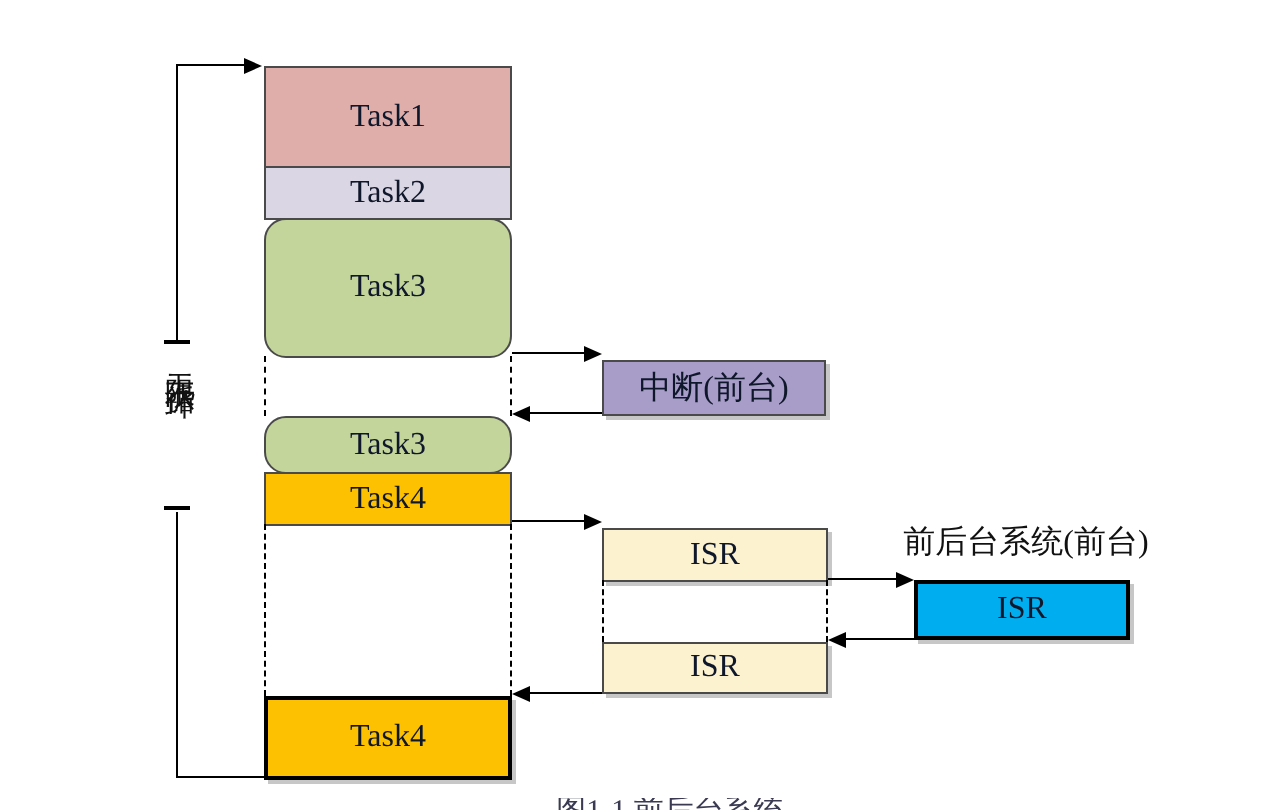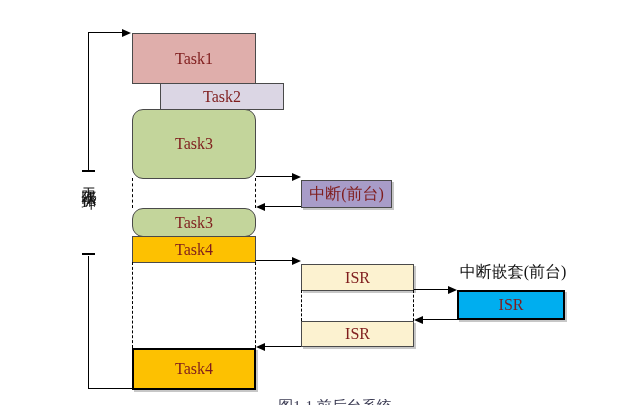--- a/index.html
+++ b/index.html
@@ -17,27 +17,27 @@
   .abs{position:absolute;}
   .txt-c{text-align:center;}
   .lbl{font-size:16px;line-height:1.1;color:#111;}
 
   
   .box{
     position:absolute;
     border:1px solid #4a4a4a;
     box-sizing:border-box;
     display:flex;align-items:center;justify-content:center;
-    font-size:16px;color:#7f1d1d;
+    font-size:16px;color:#0f172a;
     box-shadow:2px 2px 0 rgba(130,130,130,0.45);
   }
   .box.stacked{box-shadow:none;}
   .box.heavy{border:2px solid #000;}
   .fill-task1{background:#dfaeab;}
-  .fill-task2{background:#dbd6e4;margin-left:28px;}
+  .fill-task2{background:#dbd6e4;}
   .fill-task3{background:#c3d59b;border-radius:11px;}
   .fill-task4{background:#fdc101;}
   .fill-int{background:#a89cc8;}
   .fill-isr{background:#fcf2d0;}
   .fill-nested{background:#00aeef;}
 
   
   .gap{
     position:absolute;box-sizing:border-box;
     border-left:1px dashed #000;
@@ -105,21 +105,21 @@
     <span>Task3</span>
   </div>
   <div class="box stacked fill-task4" style="left:132px;top:236px;width:124px;height:27px;">
     <span>Task4</span>
   </div>
   <div class="gap" style="left:132px;top:262px;width:124px;height:86px;"></div>
   <div class="box heavy fill-task4" style="left:132px;top:348px;width:124px;height:42px;">
     <span>Task4</span>
   </div>
 
-  <div class="box fill-int" style="left:301px;top:180px;width:91px;height:28px;">
+  <div class="box fill-int" style="left:301px;top:180px;width:112px;height:28px;">
     <span>中断(前台)</span>
   </div>
 
   <div class="hline" style="left:256px;top:176px;width:37px;"></div>
   <div class="ah ah-r" style="left:292px;top:173px;"></div>
 
   <div class="hline" style="left:264px;top:206px;width:37px;"></div>
   <div class="ah ah-l" style="left:256px;top:203px;"></div>
 
   <div class="box fill-isr" style="left:301px;top:264px;width:113px;height:27px;">
@@ -135,20 +135,20 @@
 
   <div class="hline" style="left:414px;top:289px;width:35px;"></div>
   <div class="ah ah-r" style="left:448px;top:286px;"></div>
 
   <div class="hline" style="left:423px;top:319px;width:34px;"></div>
   <div class="ah ah-l" style="left:414px;top:316px;"></div>
 
   <div class="hline" style="left:264px;top:346px;width:37px;"></div>
   <div class="ah ah-l" style="left:256px;top:343px;"></div>
 
-  <div class="abs lbl txt-c" style="left:443px;top:263px;width:140px;">中断嵌套(前台)</div>
+  <div class="abs lbl txt-c" style="left:443px;top:263px;width:140px;">前后台系统(前台)</div>
   <div class="box heavy fill-nested" style="left:457px;top:290px;width:108px;height:30px;">
     <span>ISR</span>
   </div>
 
   <div class="caption txt-c" style="left:210px;top:399px;width:250px;height:6px;">图1-1 前后台系统</div>
 
 </div>
 
 </body></html>

